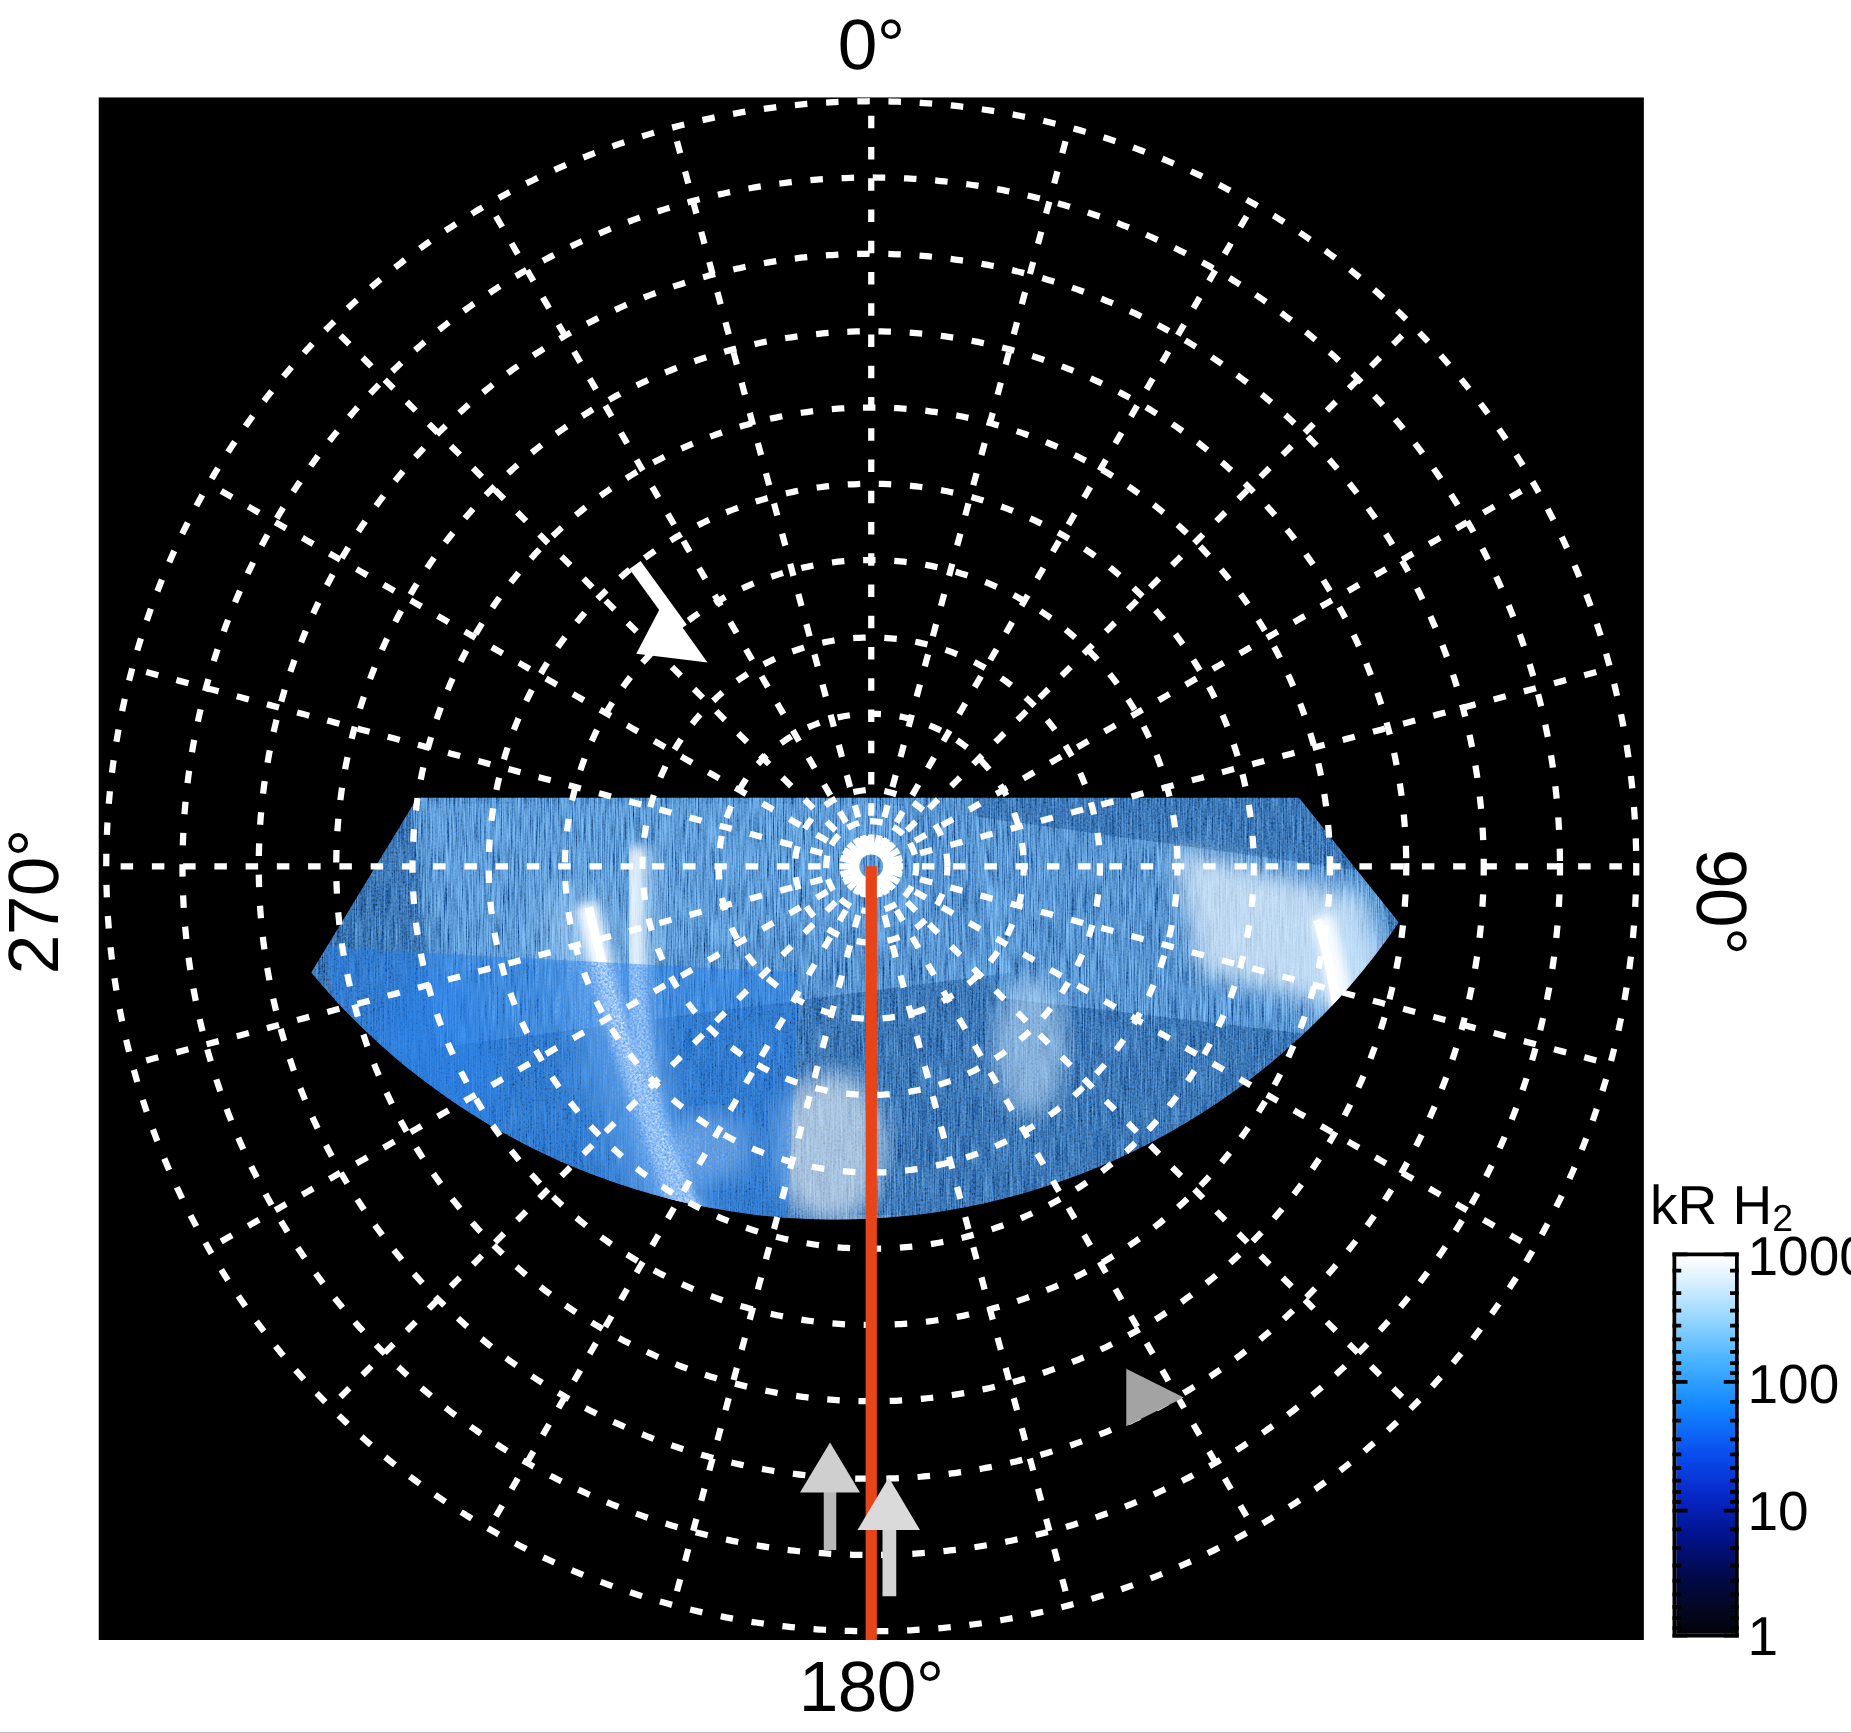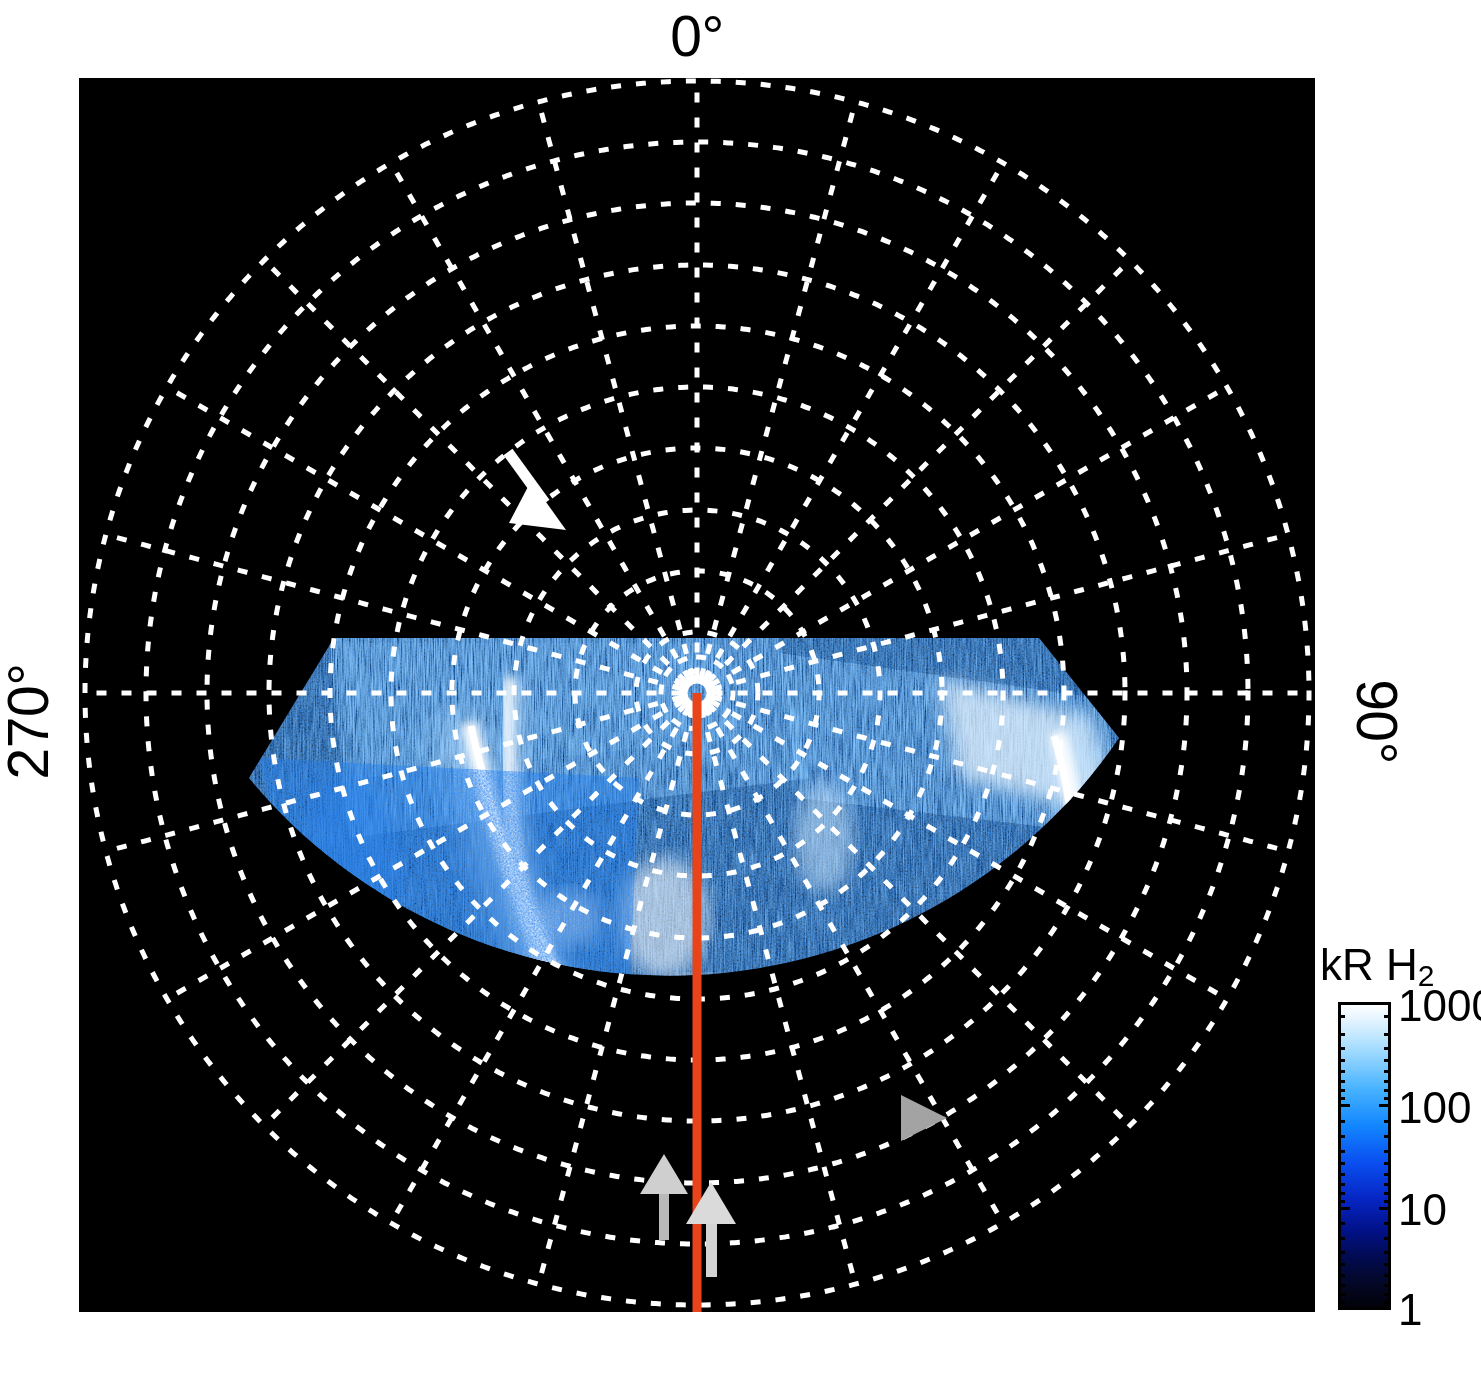--- a/index.html
+++ b/index.html
@@ -131,20 +131,21 @@
     white-space: nowrap;
     font-family: "Liberation Sans", sans-serif;
   }
 </style>
 </head>
 <body>
 
 <div id="figure">
 
   <div class="axis-label" id="label-0">0°</div>
+  <div class="axis-label" id="label-180">180°</div>
   <div class="axis-label" id="label-270">270°</div>
   <div class="axis-label" id="label-90">90°</div>
 
   <div id="plot-panel">
     <svg id="plot-svg" viewBox="0 0 1236 1234" xmlns="http://www.w3.org/2000/svg">
       <defs>
 
         <linearGradient id="auroraRamp" x1="0" y1="0" x2="0" y2="1">
           <stop offset="0%" stop-color="#ffffff"></stop>
           <stop offset="16%" stop-color="#cfeaff"></stop>

